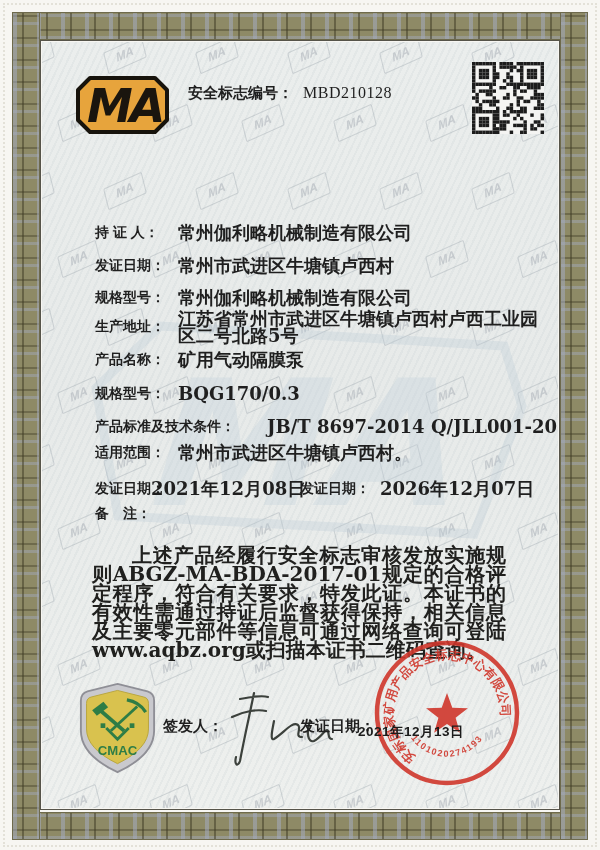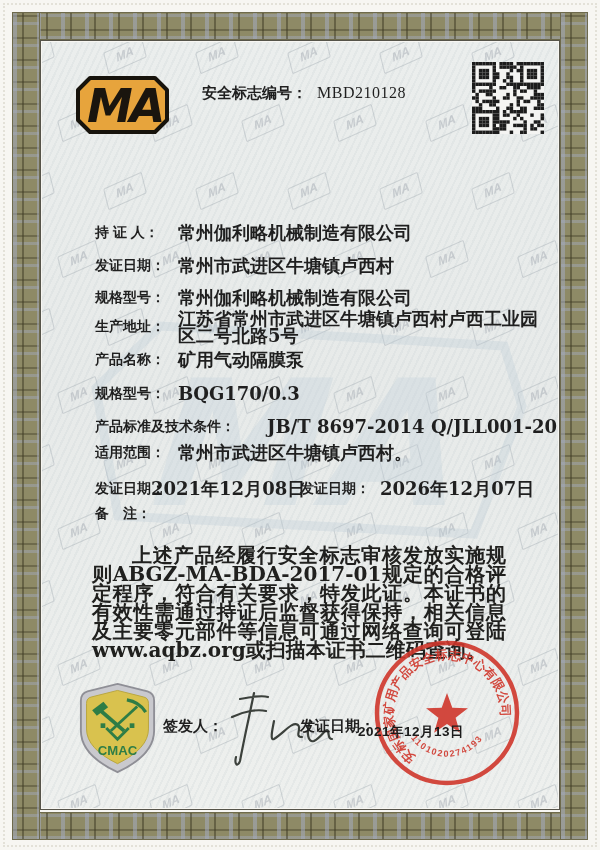--- a/index.html
+++ b/index.html
@@ -20,21 +20,21 @@
   .content{position:absolute;left:42px;top:42px;width:516px;height:766px;
     background:linear-gradient(180deg,#ebeeed,#e7eae9 45%,#eef0ee);overflow:hidden;}
   .texture{position:absolute;inset:0;
     background-image:repeating-linear-gradient(115deg, rgba(195,205,208,.20) 0 2px, rgba(195,205,208,0) 2px 6px);}
   #wm-layer{position:absolute;inset:0;}
   .wm-tile{position:absolute;width:40px;height:20px;border:1.5px solid rgba(165,172,180,.45);
     color:rgba(165,172,180,.5);font-size:12px;font-weight:bold;font-style:italic;
     text-align:center;line-height:19px;transform:rotate(-24deg) skewX(-10deg);border-radius:2px;}
   .big-wm{position:absolute;left:18px;top:268px;width:480px;height:230px;opacity:.55;}
 
-  .cert-no-line{position:absolute;top:42px;left:160px;}
+  .cert-no-line{position:absolute;top:42px;left:146px;}
   .cert-no-label{font-family:"Liberation Serif","DejaVu Serif",serif;font-weight:bold;font-size:15px;}
   .cert-no-value{font-family:"Liberation Serif","DejaVu Serif",serif;font-size:16px;letter-spacing:.5px;margin-left:10px;}
   .qr{position:absolute;left:430px;top:20px;width:72px;height:72px;background:#f4f4f2;}
   .ma-logo{position:absolute;left:33px;top:33px;width:95px;height:60px;}
 
   .title{position:absolute;top:96px;left:0;right:40px;text-align:center;
     font-family:"Liberation Serif","DejaVu Serif",serif;font-weight:900;font-size:36px;
     letter-spacing:3px;color:#181818;}
 
   .row{position:absolute;left:0;width:516px;}

